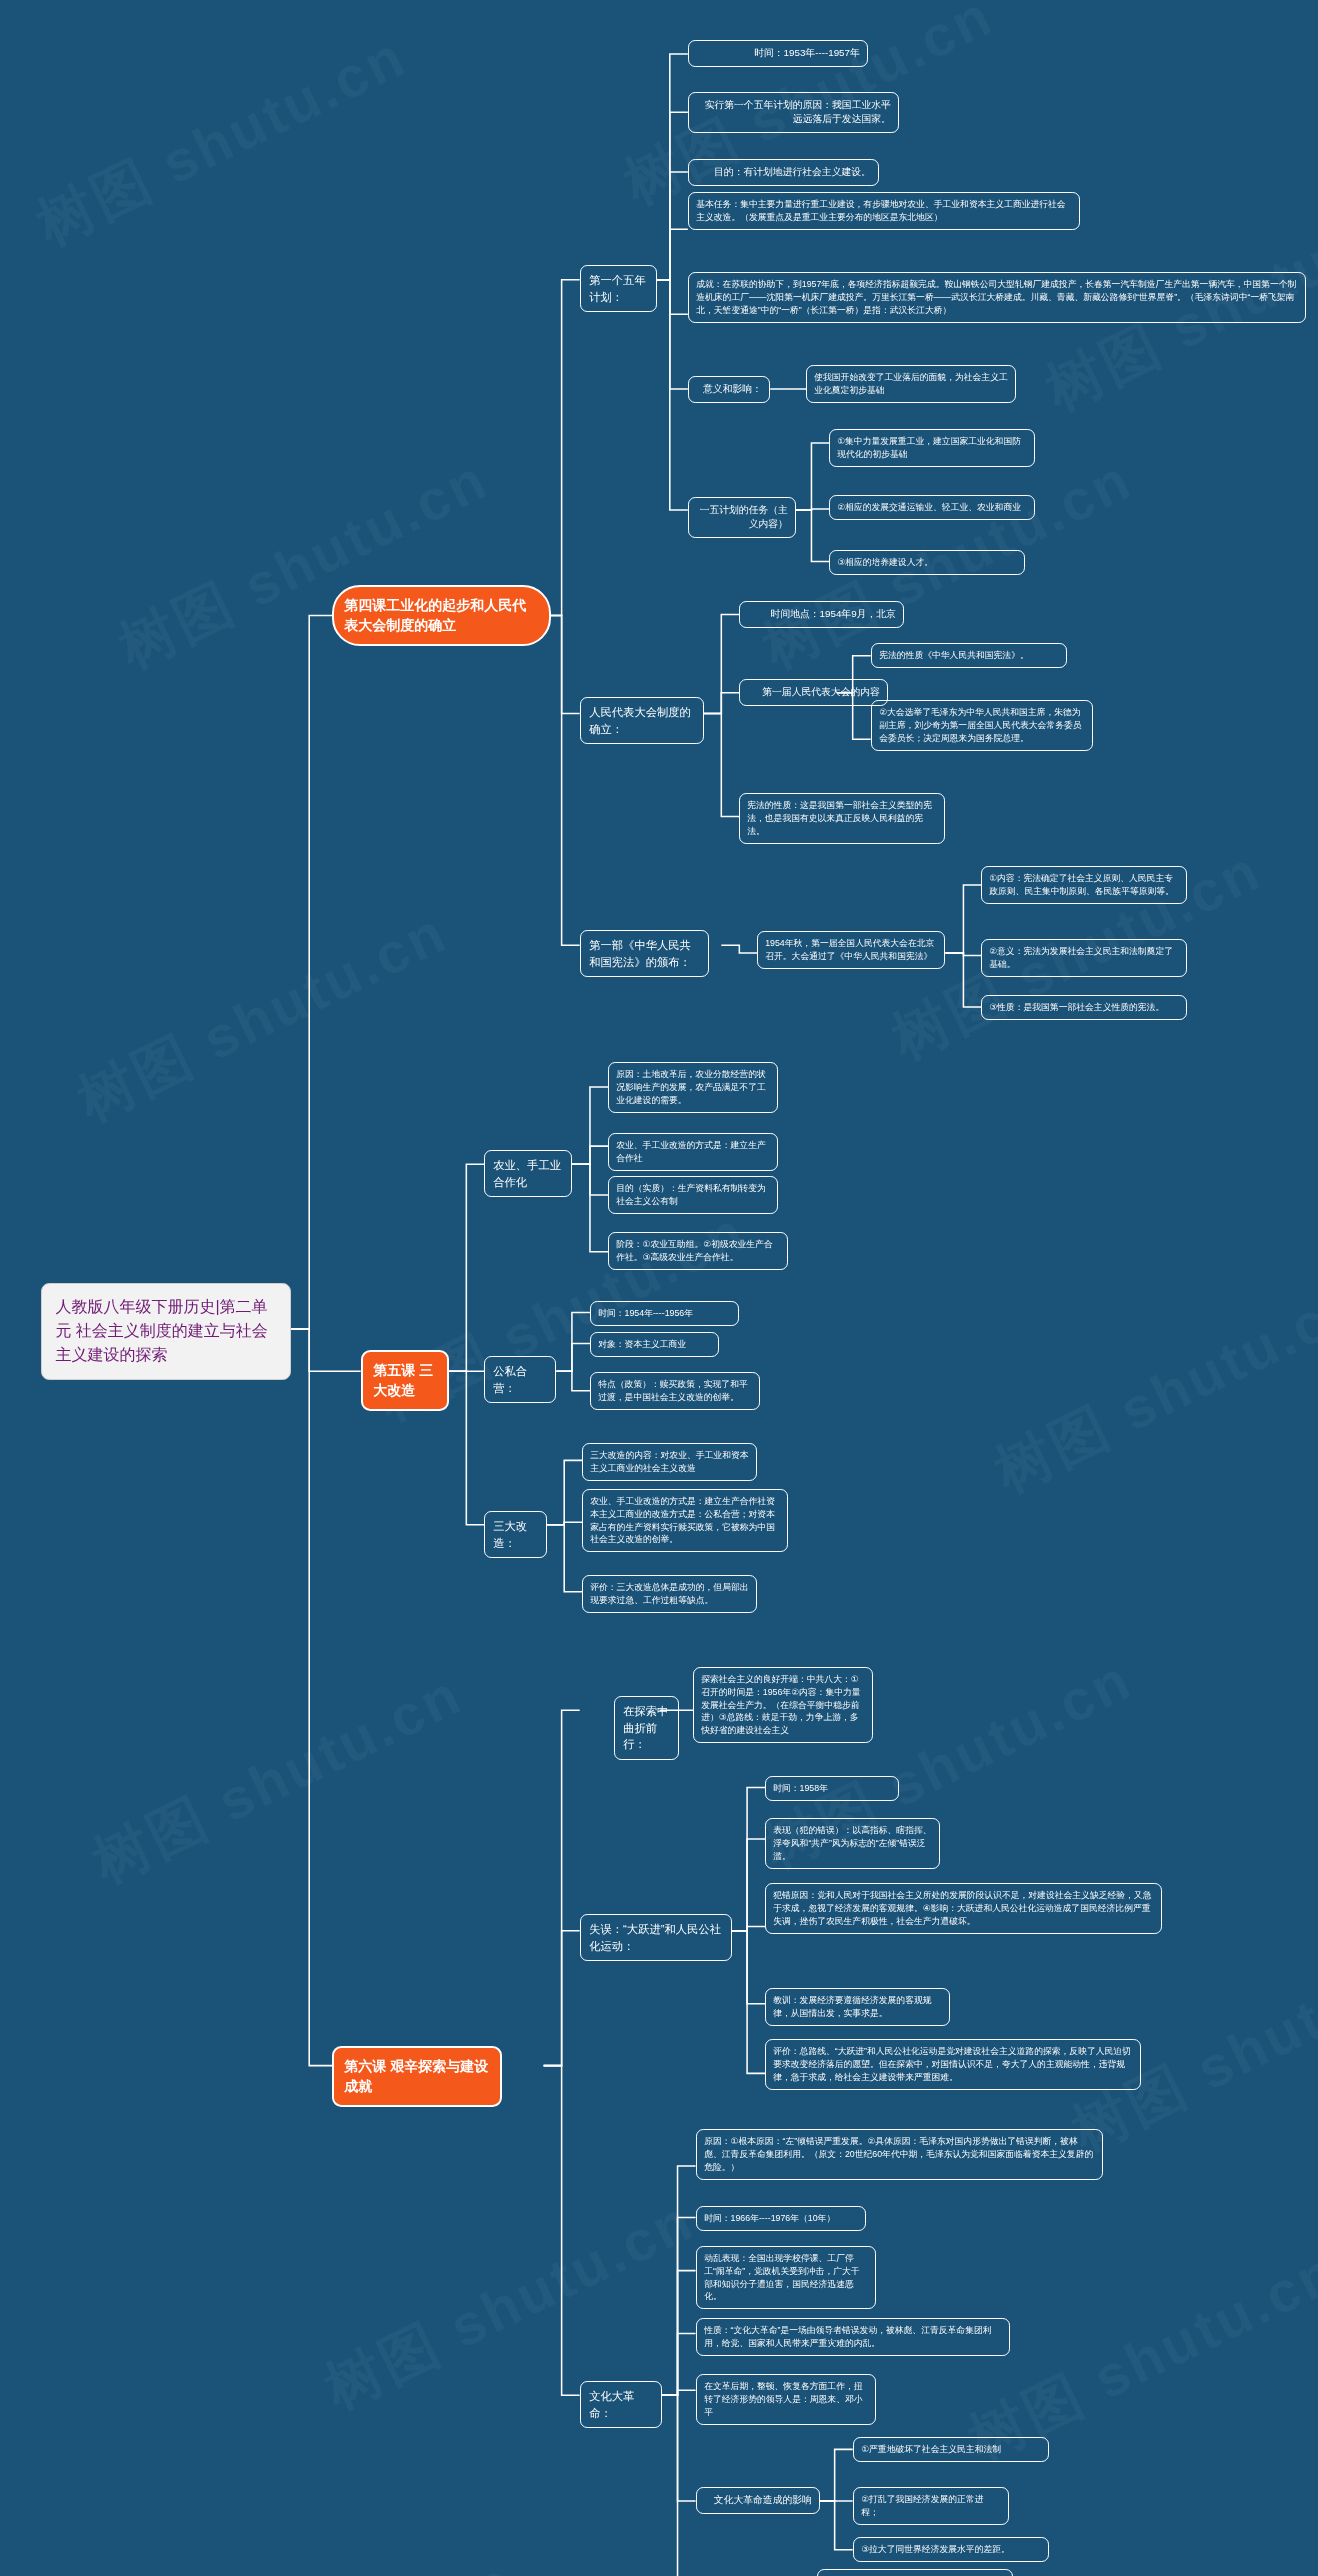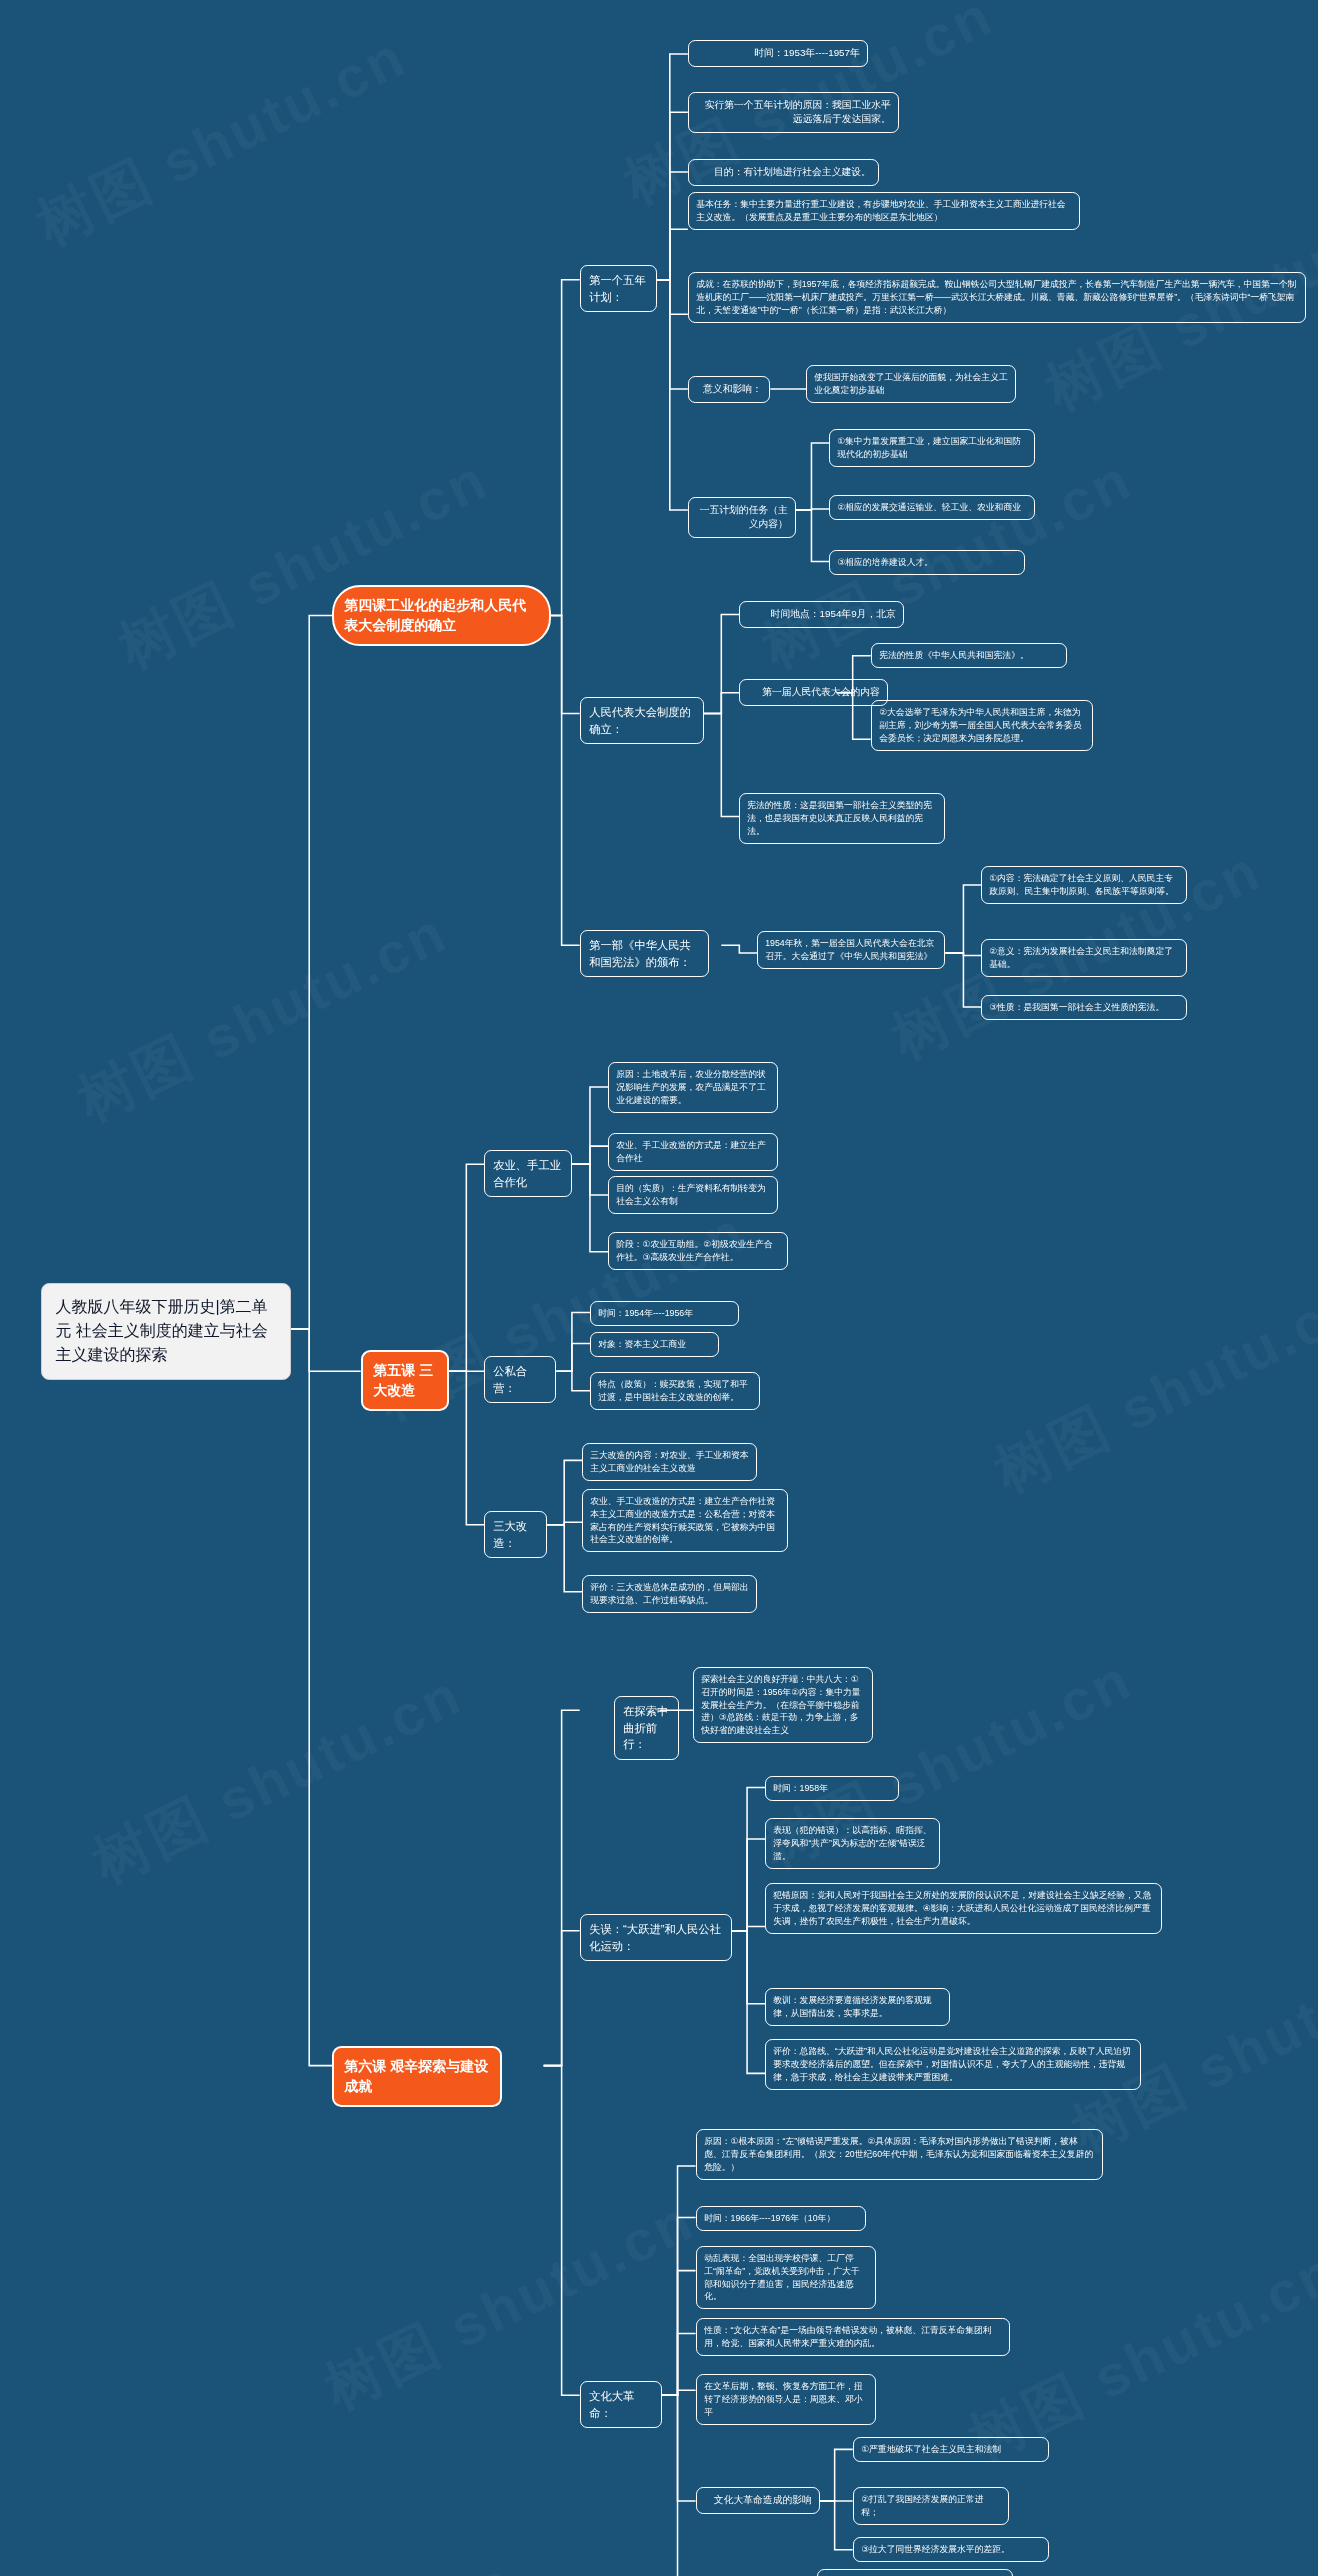--- a/index.html
+++ b/index.html
@@ -39,21 +39,21 @@
     background:transparent;
     display:flex;
     align-items:center;
   }
   .node.small { font-size:9.8px;text-align:right; }
   .node.tiny { font-size:8.8px; }
 
   .node.root {
     background:#f2f2f2;
     border:1.5px solid #cfcfcf;
-    color:#0f172a;
+    color:#701a75;
     font-size:16px;
     line-height:1.5;
     border-radius:8.2px;
     padding:11.3px 13.4px;
   }
   .node.branch {
     background:#f4581b;
     border:2.1px solid #ffffff;
     color:#ffffff;
     font-size:14px;

